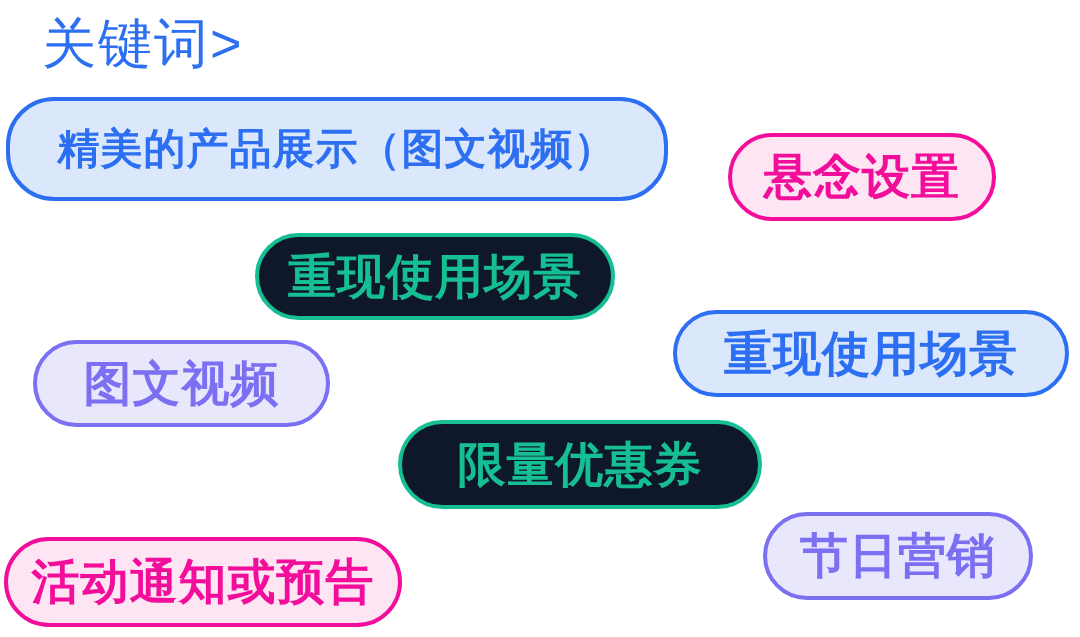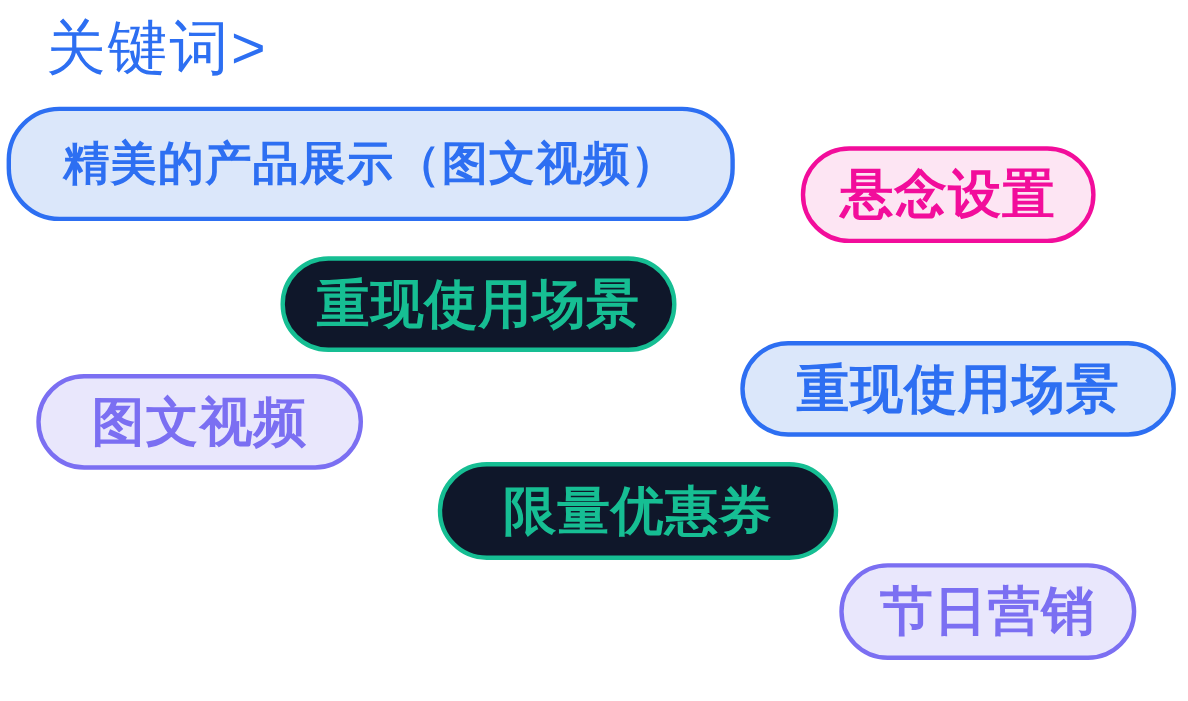--- a/index.html
+++ b/index.html
@@ -61,13 +61,14 @@
   <div class="pill theme-teal pill-usage-scene">重现使用场景</div>
 
   <div class="pill theme-blue pill-buyer-show">重现使用场景</div>
 
   <div class="pill theme-purple pill-matching-plan">图文视频</div>
 
   <div class="pill theme-teal pill-limited-coupon">限量优惠券</div>
 
   <div class="pill theme-purple pill-festival">节日营销</div>
 
+  <div class="pill theme-pink pill-event-notice">活动通知或预告</div>
 </div>
 
 </body></html>

